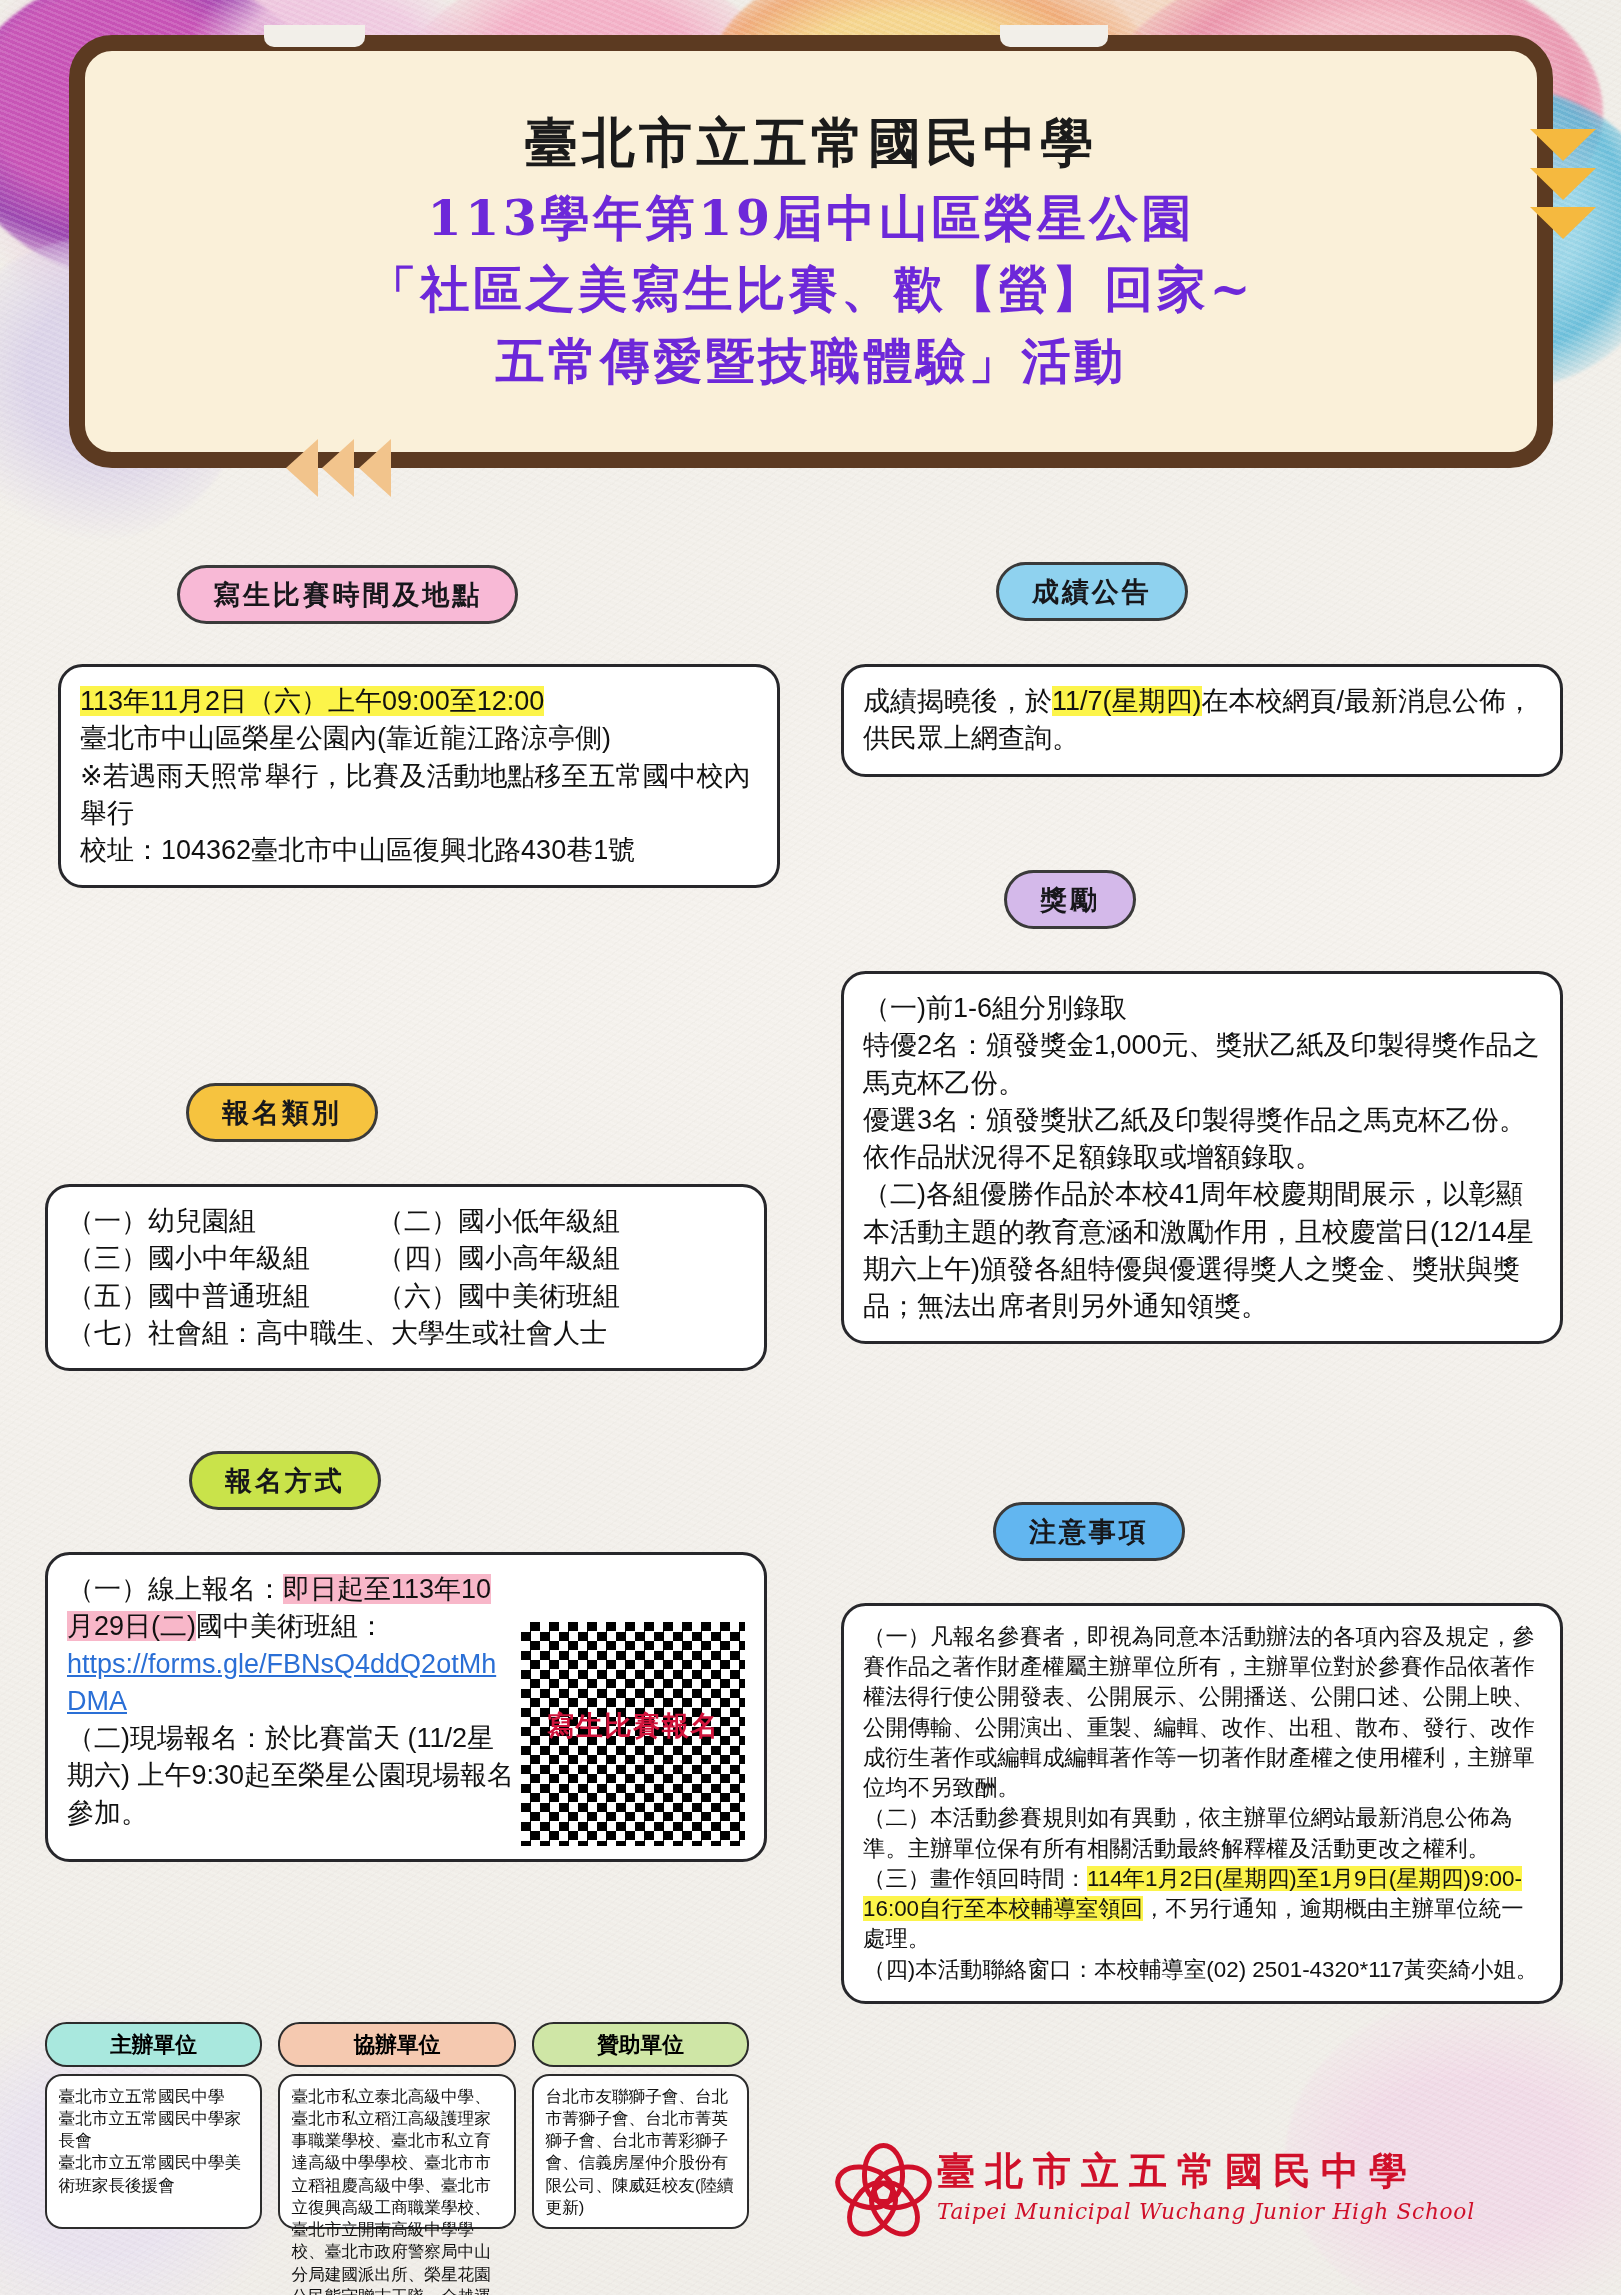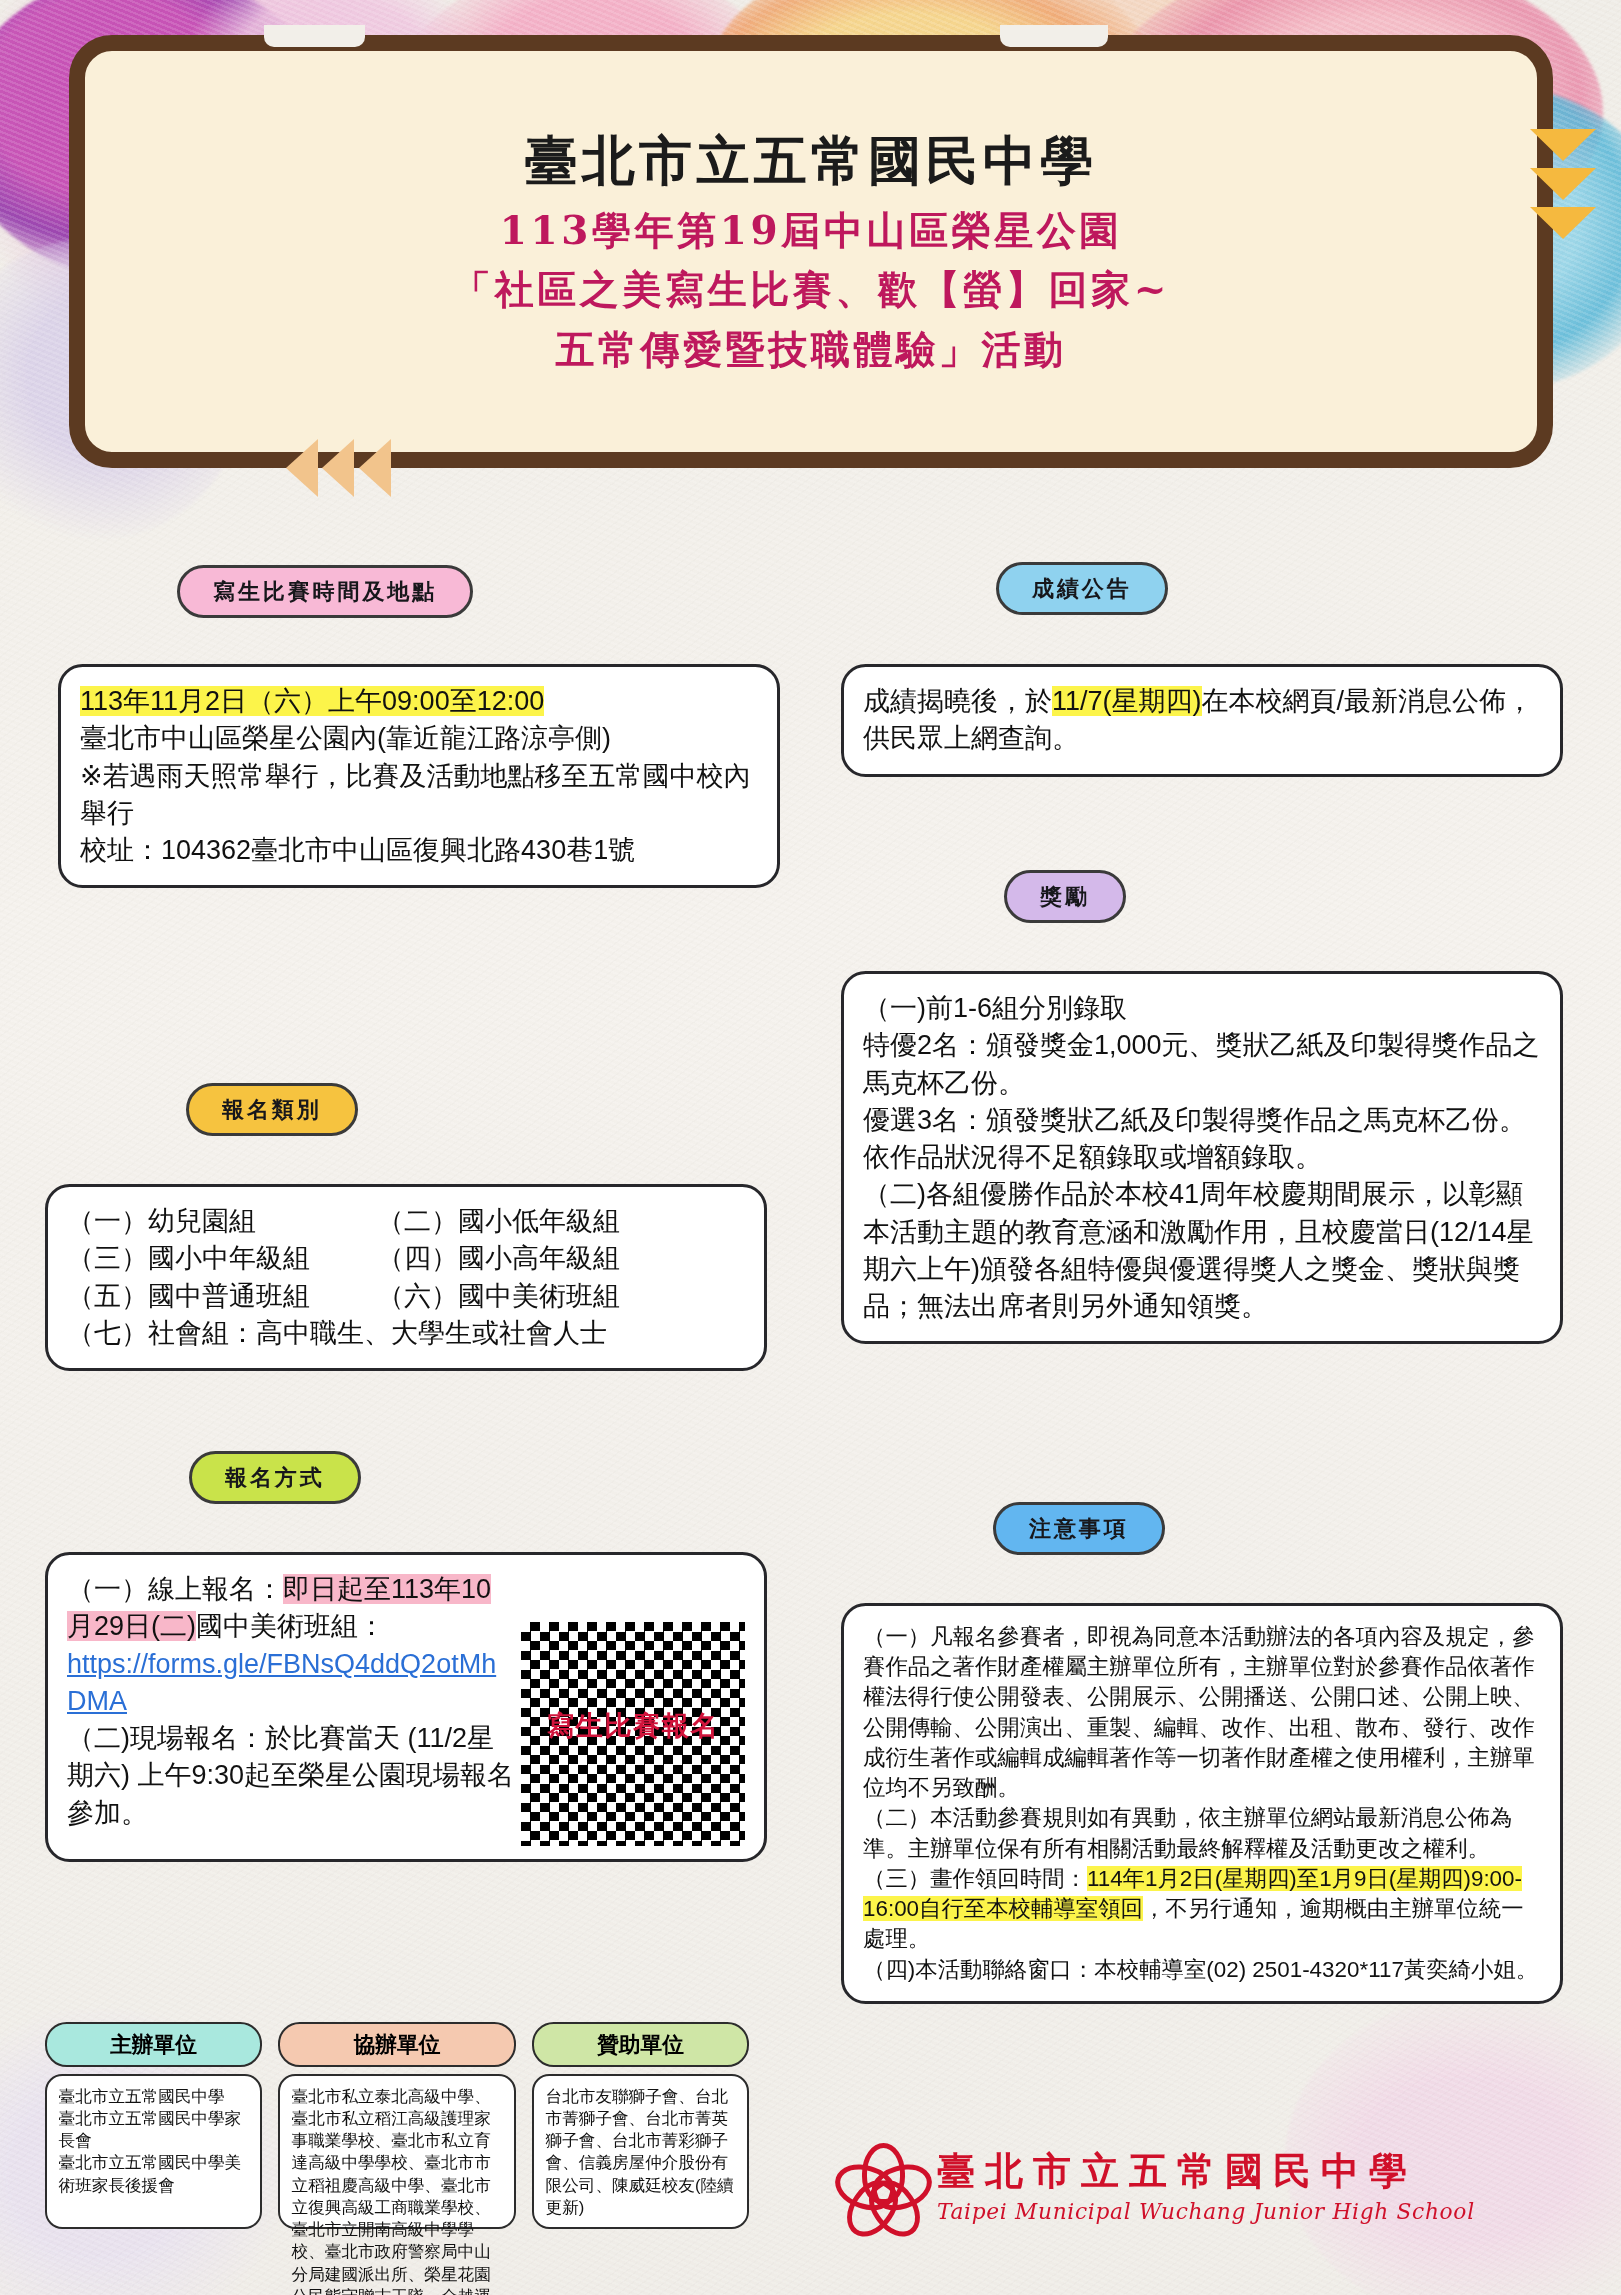--- a/index.html
+++ b/index.html
@@ -49,33 +49,33 @@
     box-sizing:border-box;
   }
   .notch{position:absolute;background:#f2efe9;}
   .n1{left:195px;top:-10px;width:101px;height:21.7px;border-radius:0 0 10px 10px;}
   .n2{left:931px;top:-10px;width:108px;height:21.7px;border-radius:0 0 10px 10px;}
   .header-inner{position:absolute;inset:0;display:flex;flex-direction:column;
      align-items:center;justify-content:center;gap:5.8px;padding:8.7px 43px;box-sizing:border-box;}
   .h-title{font-family:"DejaVu Serif","Liberation Serif",serif;font-weight:bold;
      font-size:53px;letter-spacing:4.3px;color:#1b1b1b;}
   .h-line{font-family:"DejaVu Serif","Liberation Serif",serif;font-weight:bold;
-     font-size:39px;letter-spacing:3.6px;color:#be185d;}
+     font-size:49px;letter-spacing:3.6px;color:#6d28d9;}
   .tri{width:0;height:0;border-left:33px solid transparent;border-right:33px solid transparent;}
   .tri-down{border-top:32px solid #f5b93f;}
   .tri-left-grp{position:absolute;left:217px;bottom:-29px;display:flex;gap:4.3px;}
   .tri-l{width:0;height:0;border-top:29px solid transparent;border-bottom:29px solid transparent;
      border-right:32px solid #f2c48c;}
   .arrow-col{position:absolute;right:-43px;top:94px;display:flex;flex-direction:column;gap:7.2px;}
 
   
   .pill{
     display:inline-flex;align-items:center;justify-content:center;
     border:3.6px solid #3a3a3a;border-radius:33px;
-    font-weight:bold;font-size:22px;letter-spacing:2.9px;color:#17171b;
+    font-weight:bold;font-size:27px;letter-spacing:2.9px;color:#17171b;
     padding:8.7px 33px;box-sizing:border-box;
     font-family:"DejaVu Serif","Liberation Serif",serif;
   }
   .card{
     border:3.6px solid #27272b;border-radius:24.6px;background:#ffffff;
     box-sizing:border-box;padding:16px 19px;
     font-size:27px;line-height:1.38;color:#111;
     font-family:"Liberation Sans","DejaVu Sans",sans-serif;
   }
   .hl-y{background:#fcf44a;}

